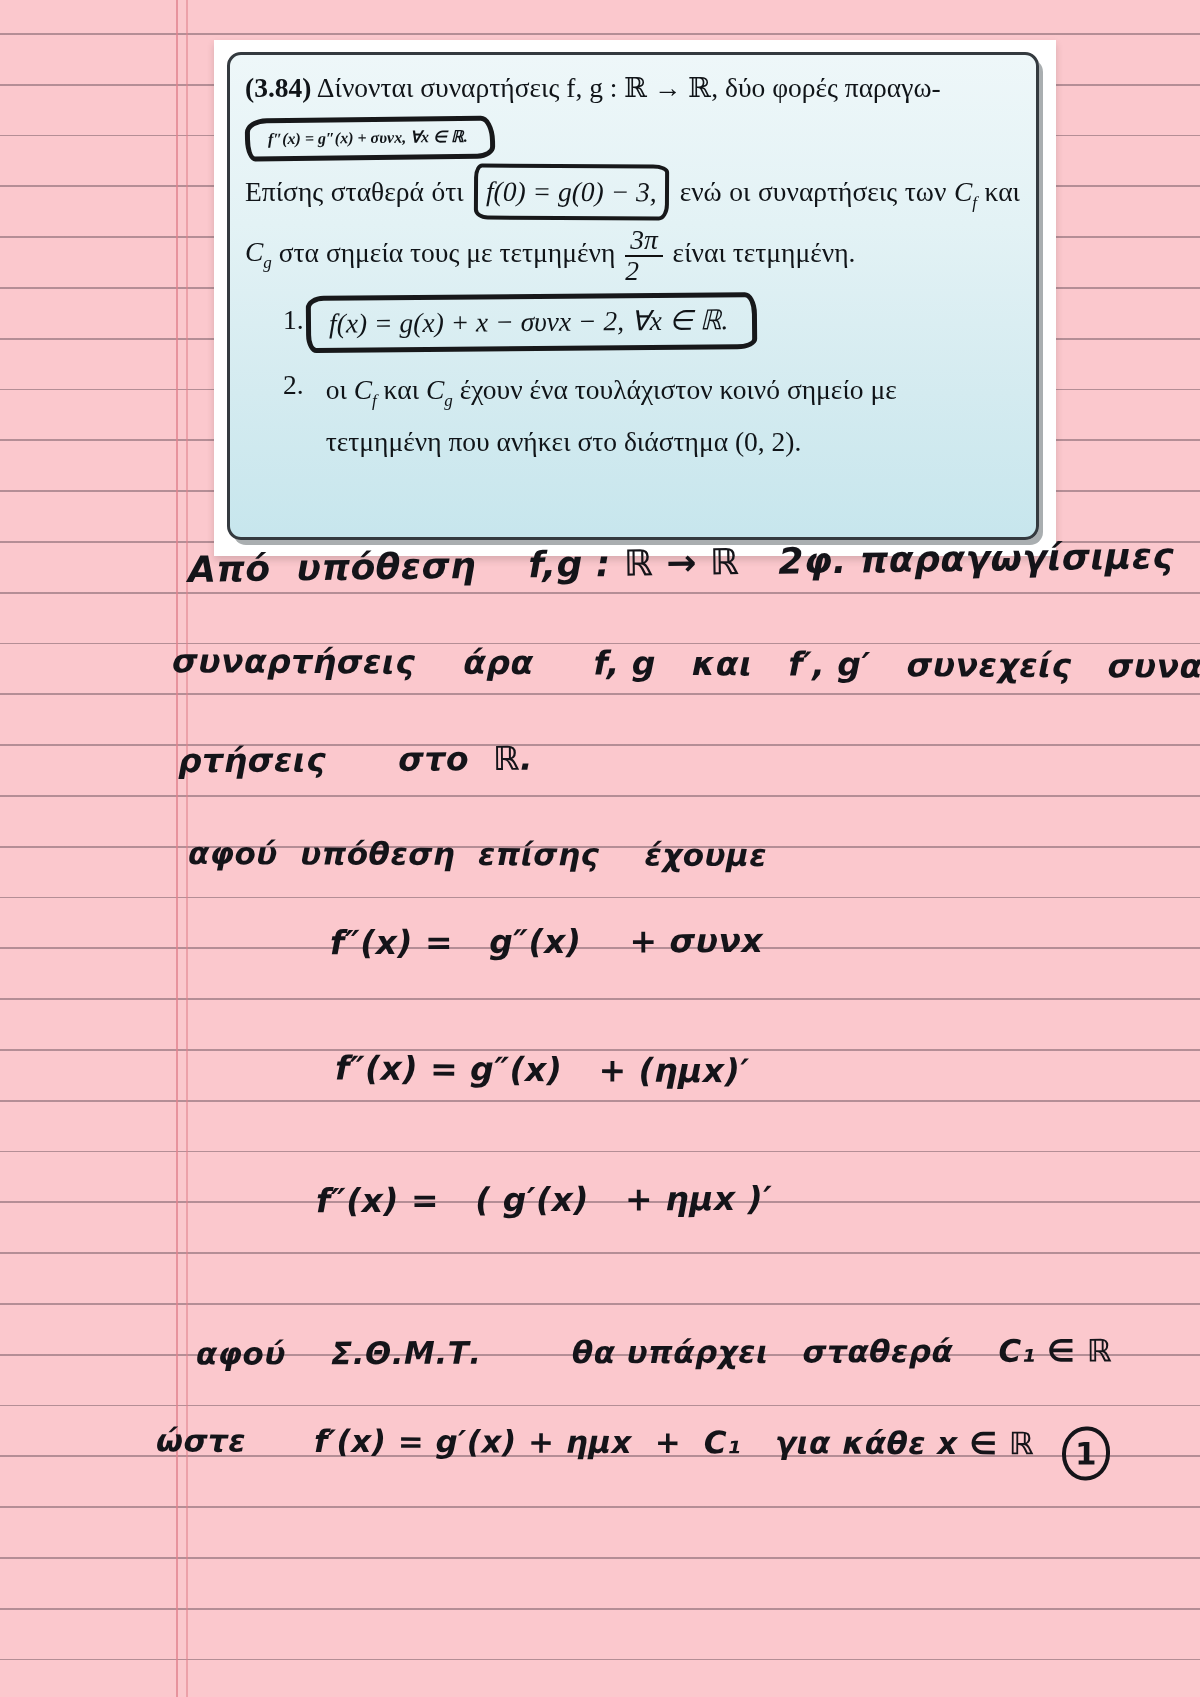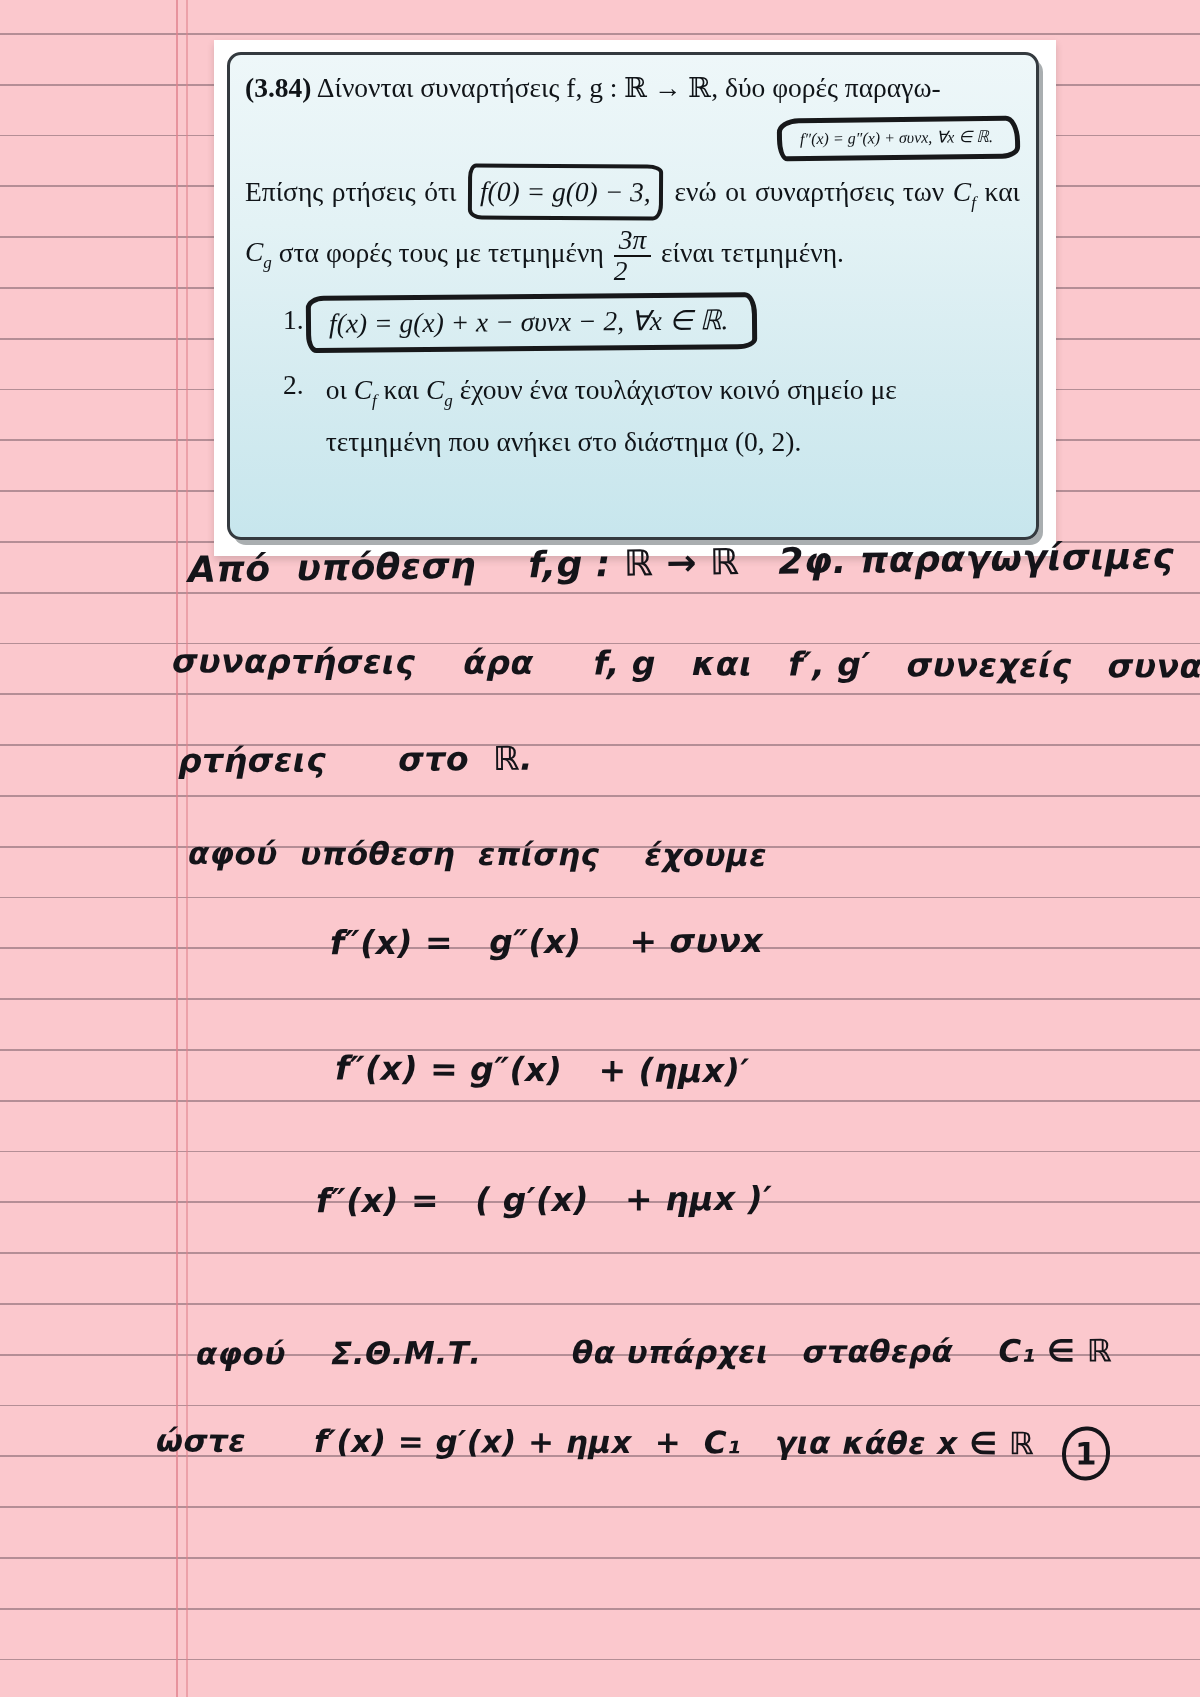--- a/index.html
+++ b/index.html
@@ -49,21 +49,21 @@
   }
   .sc2 {
     border-width:4px; padding:1px 8px; margin:0 3px;
     border-radius:8px 16px 10px 14px / 14px 8px 16px 10px;
     transform:rotate(0.3deg);
   }
   .sc3 {
     border-radius:18px 12px 20px 10px / 12px 22px 10px 18px;
     transform:rotate(-0.5deg); padding:6px 24px 8px 18px;
   }
-  .centerline { text-align:right; margin:6px 0 4px 0; }
+  .centerline { text-align:left; margin:6px 0 4px 0;font-weight:bold; }
 
   .frac { display:inline-block; vertical-align:middle; text-align:left; line-height:1.02; font-style:italic; margin:0 3px; }
   .fnum { display:block; border-bottom:2px solid #111; padding:0 5px 1px 5px; }
   .fden { display:block; }
 
   .item { display:flex; align-items:flex-start; margin:8px 0 0 38px; font-size:27.5px; }
   .item-no { flex:0 0 auto; margin:10px 2px 0 0; }
   .item2-text { margin-left:20px; line-height:42px; max-width:690px; }
 
   
@@ -98,27 +98,27 @@
 
   <div class="card">
     <div class="exbox">
       <p class="pline nowrap"><b>(3.84)</b><span> Δίνονται συναρτήσεις f, g : ℝ → ℝ, δύο φορές παραγω-</span></p>
 
       <div class="centerline">
         <span class="scribble sc1"><span class="mi">f″(x) = g″(x) + συνx,</span><span class="mi">  ∀x ∈ ℝ.</span></span>
       </div>
 
       <p class="pline justify">
-        <span>Επίσης ρτήσεις ότι</span>
+        <span>Επίσης σταθερά ότι</span>
         <span class="scribble sc2"><span class="mi">f(0) = g(0) − 3,</span></span>
         <span>ενώ οι συναρτήσεις των</span>
         <span class="mi"><span>C</span><sub>f</sub></span>
         <span>και</span>
         <span class="mi"><span>C</span><sub>g</sub></span>
-        <span>στα φορές τους με τετμημένη</span>
+        <span>στα σημεία τους με τετμημένη</span>
         <span class="frac"><span class="fnum">3π</span><span class="fden">2</span></span>
         <span>είναι τετμημένη.</span>
       </p>
 
       <div class="item">
         <span class="item-no">1.</span>
         <span class="scribble sc3"><span class="mi">f(x) = g(x) + x − συνx − 2,  ∀x ∈ ℝ.</span></span>
       </div>
 
       <div class="item">

